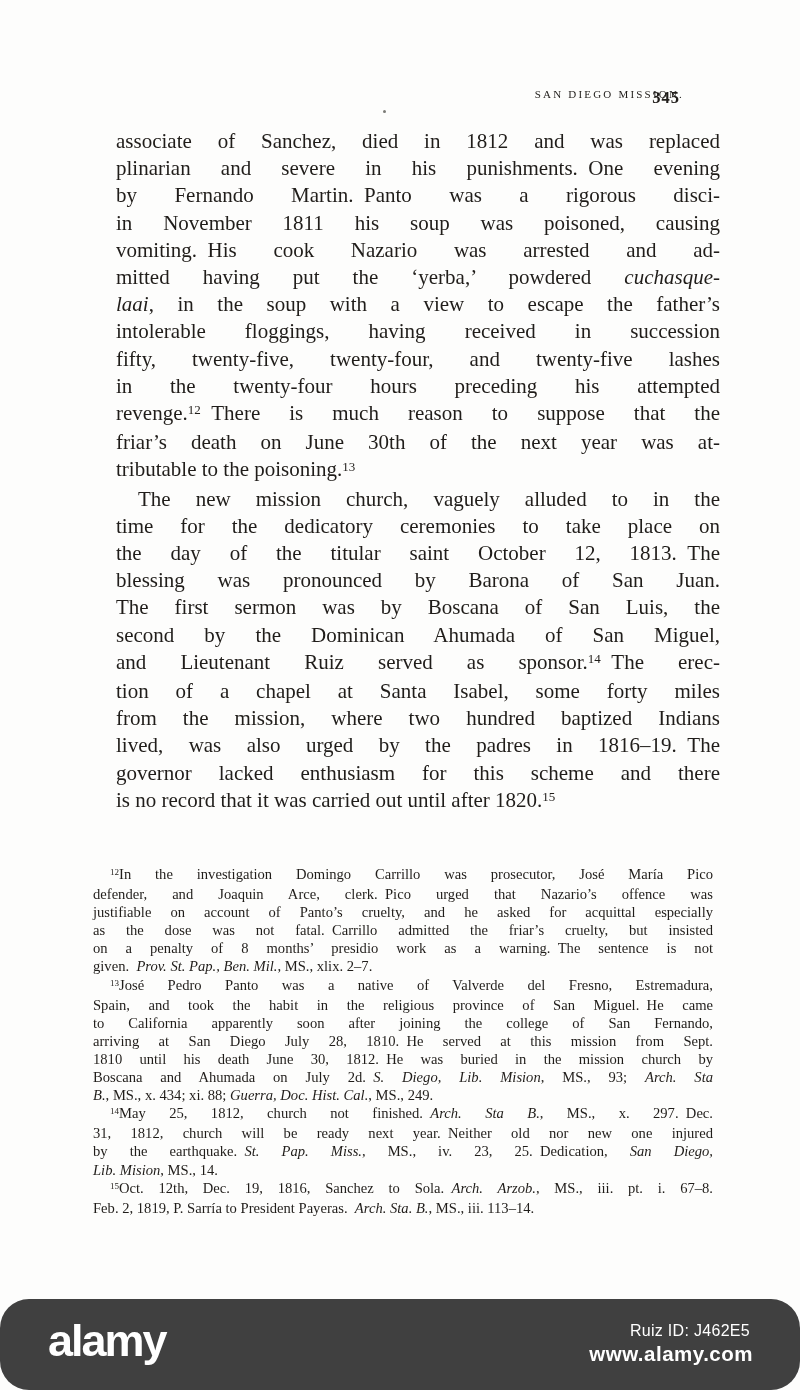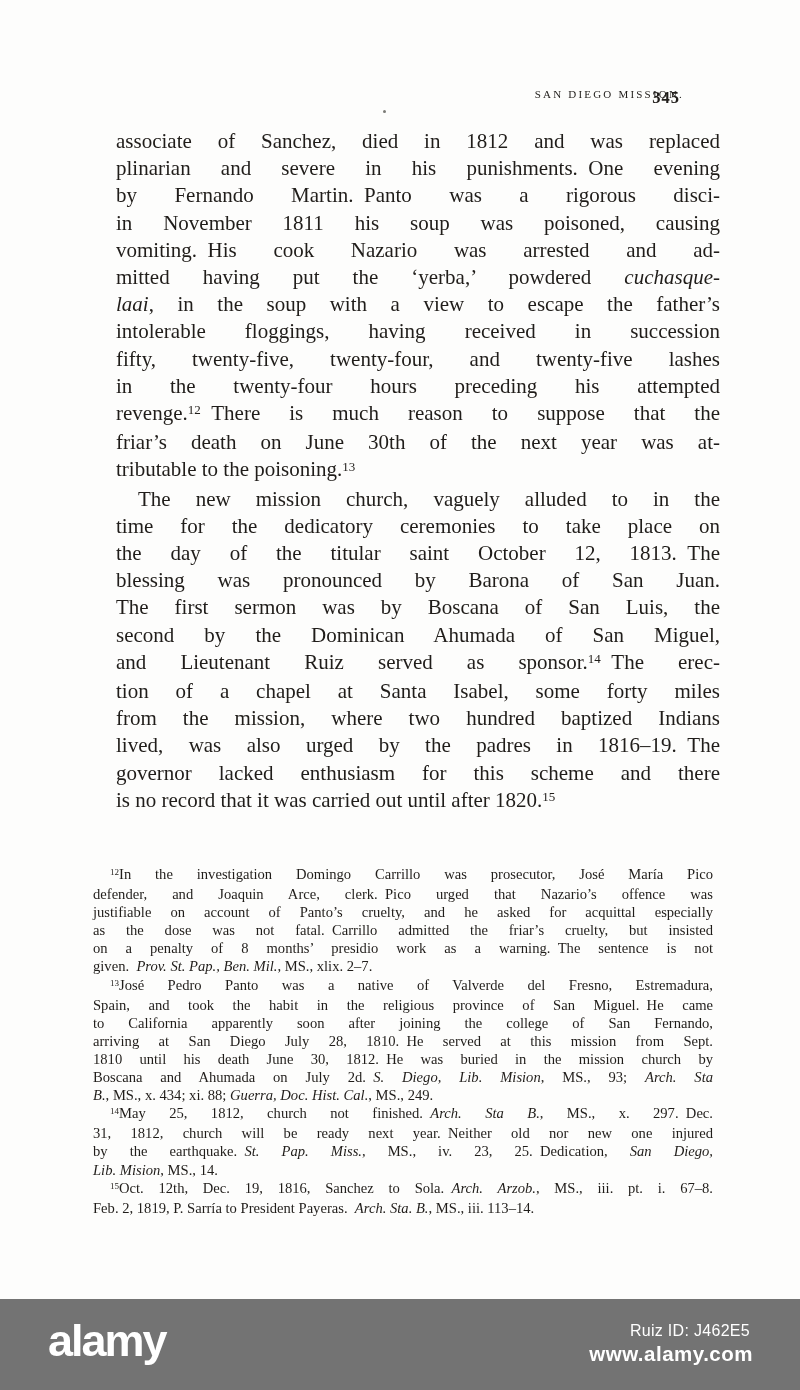--- a/index.html
+++ b/index.html
@@ -35,22 +35,23 @@
     position:absolute; left:93px; top:853px; width:620px;
     font-size:14.6px; line-height:18.1px;margin-top:12px;
   }
   .footnote .tline:first-child { text-indent:17px; }
   .it { font-style:italic; }
   .sup {
     font-size:62%; position:relative; top:-0.45em; letter-spacing:0;
   }
   .wm-bar {
     position:absolute; left:0; top:1299px; width:800px; height:91px;
-    background:#737373; color:#ffffff;
+    background:#404040; color:#ffffff;
     font-family:"Liberation Sans","DejaVu Sans",sans-serif;
+    border-radius:29px;
   }
   .wm-logo {
     position:absolute; left:48px; top:17px;
     font-size:45px; font-weight:700; letter-spacing:-2px; line-height:1.1;
   }
   .wm-id {
     position:absolute; right:50px; top:23px;
     font-size:16px; font-weight:400; letter-spacing:0.3px;
   }
   .wm-url {

